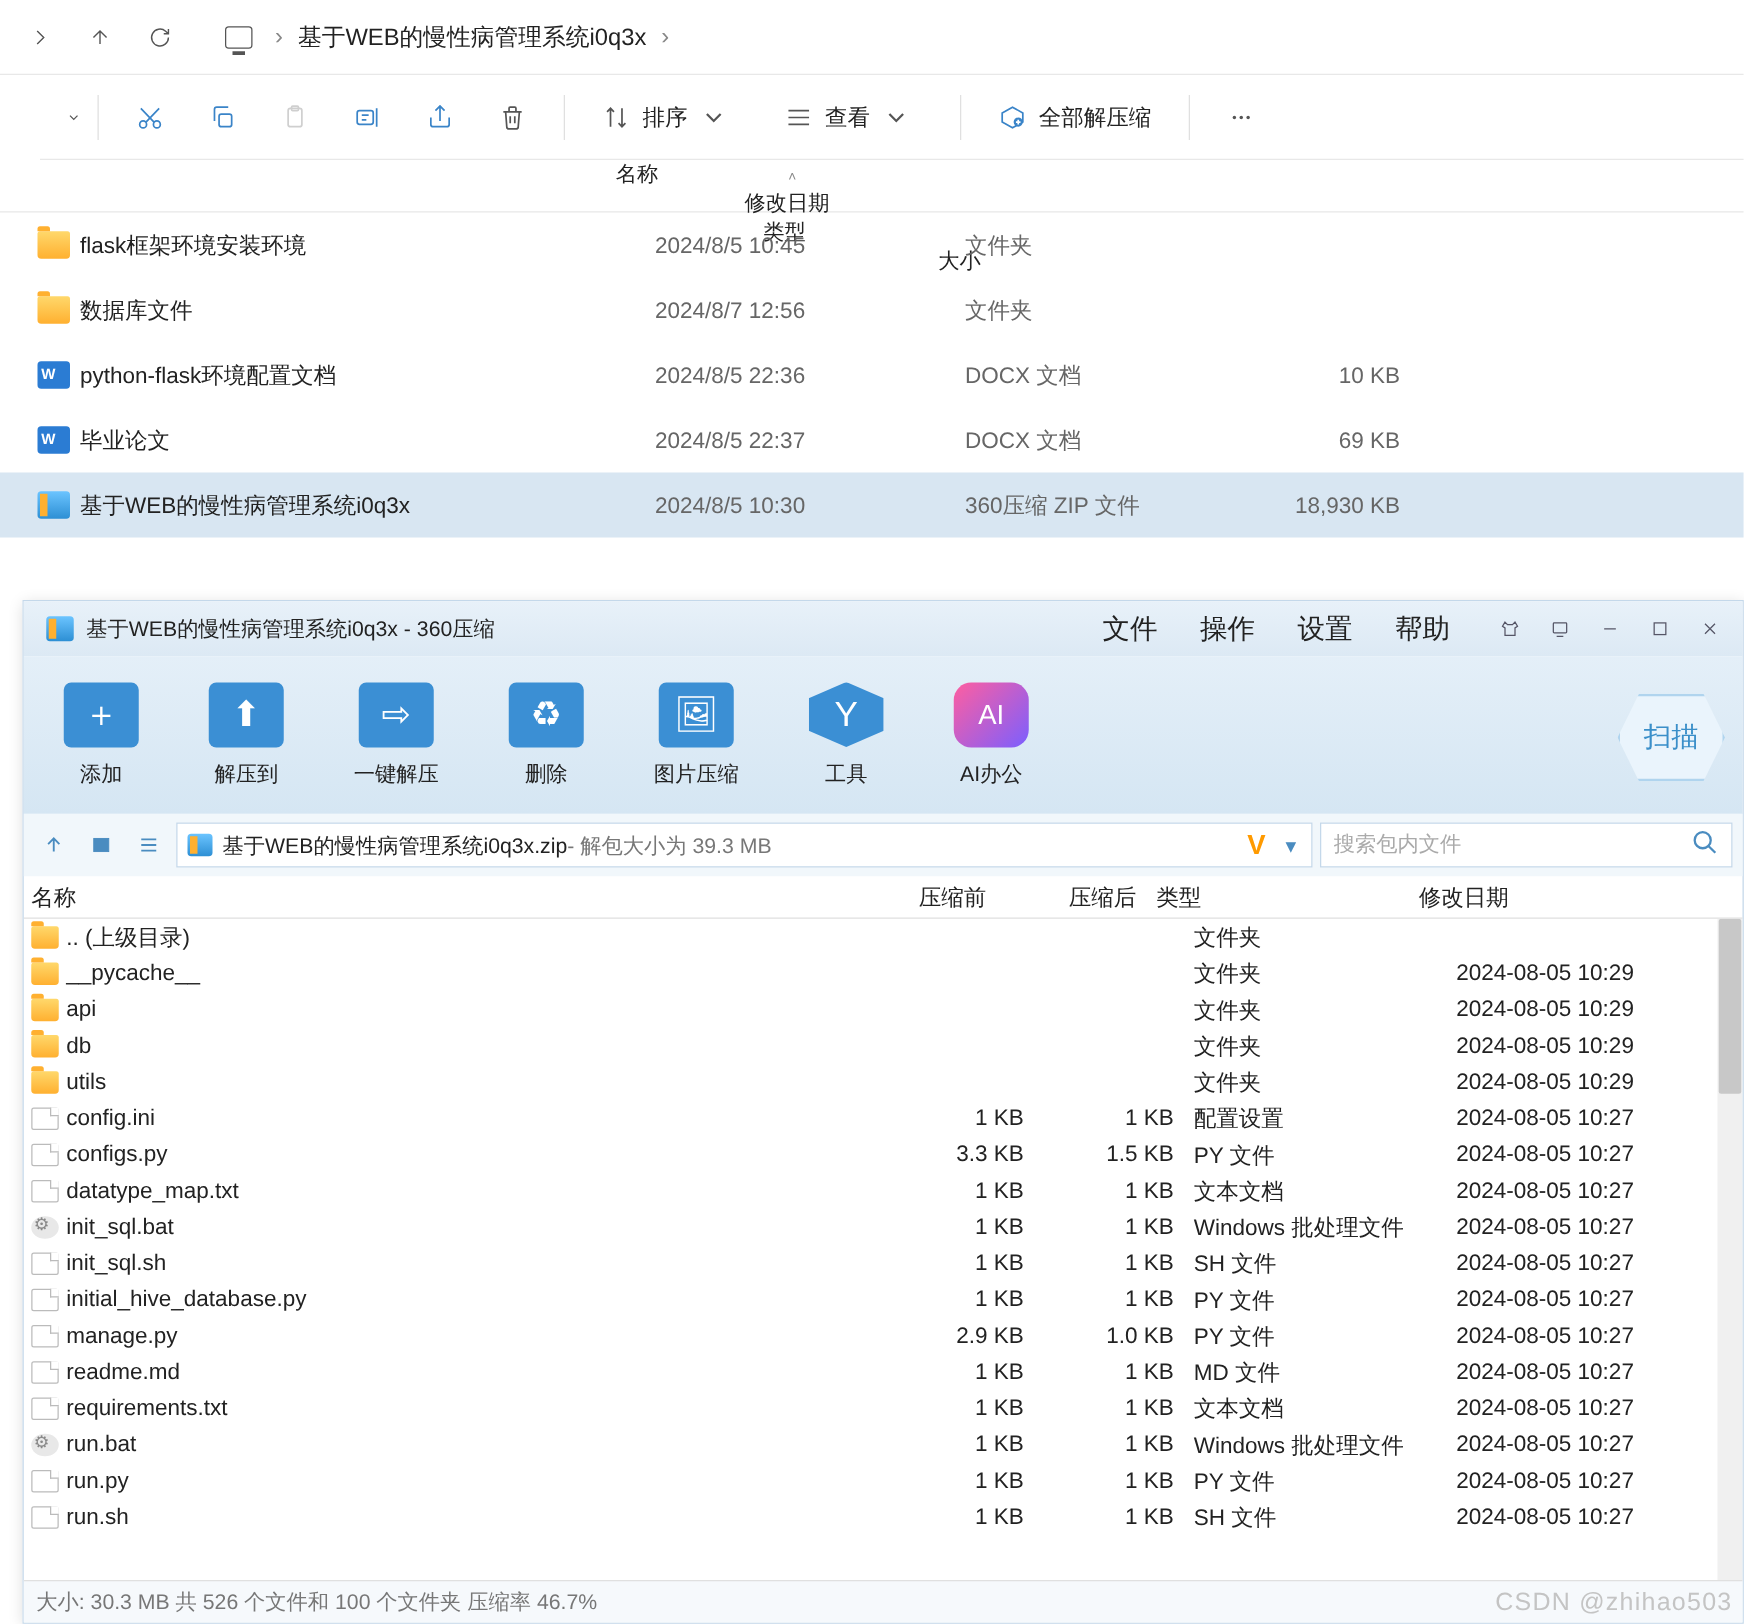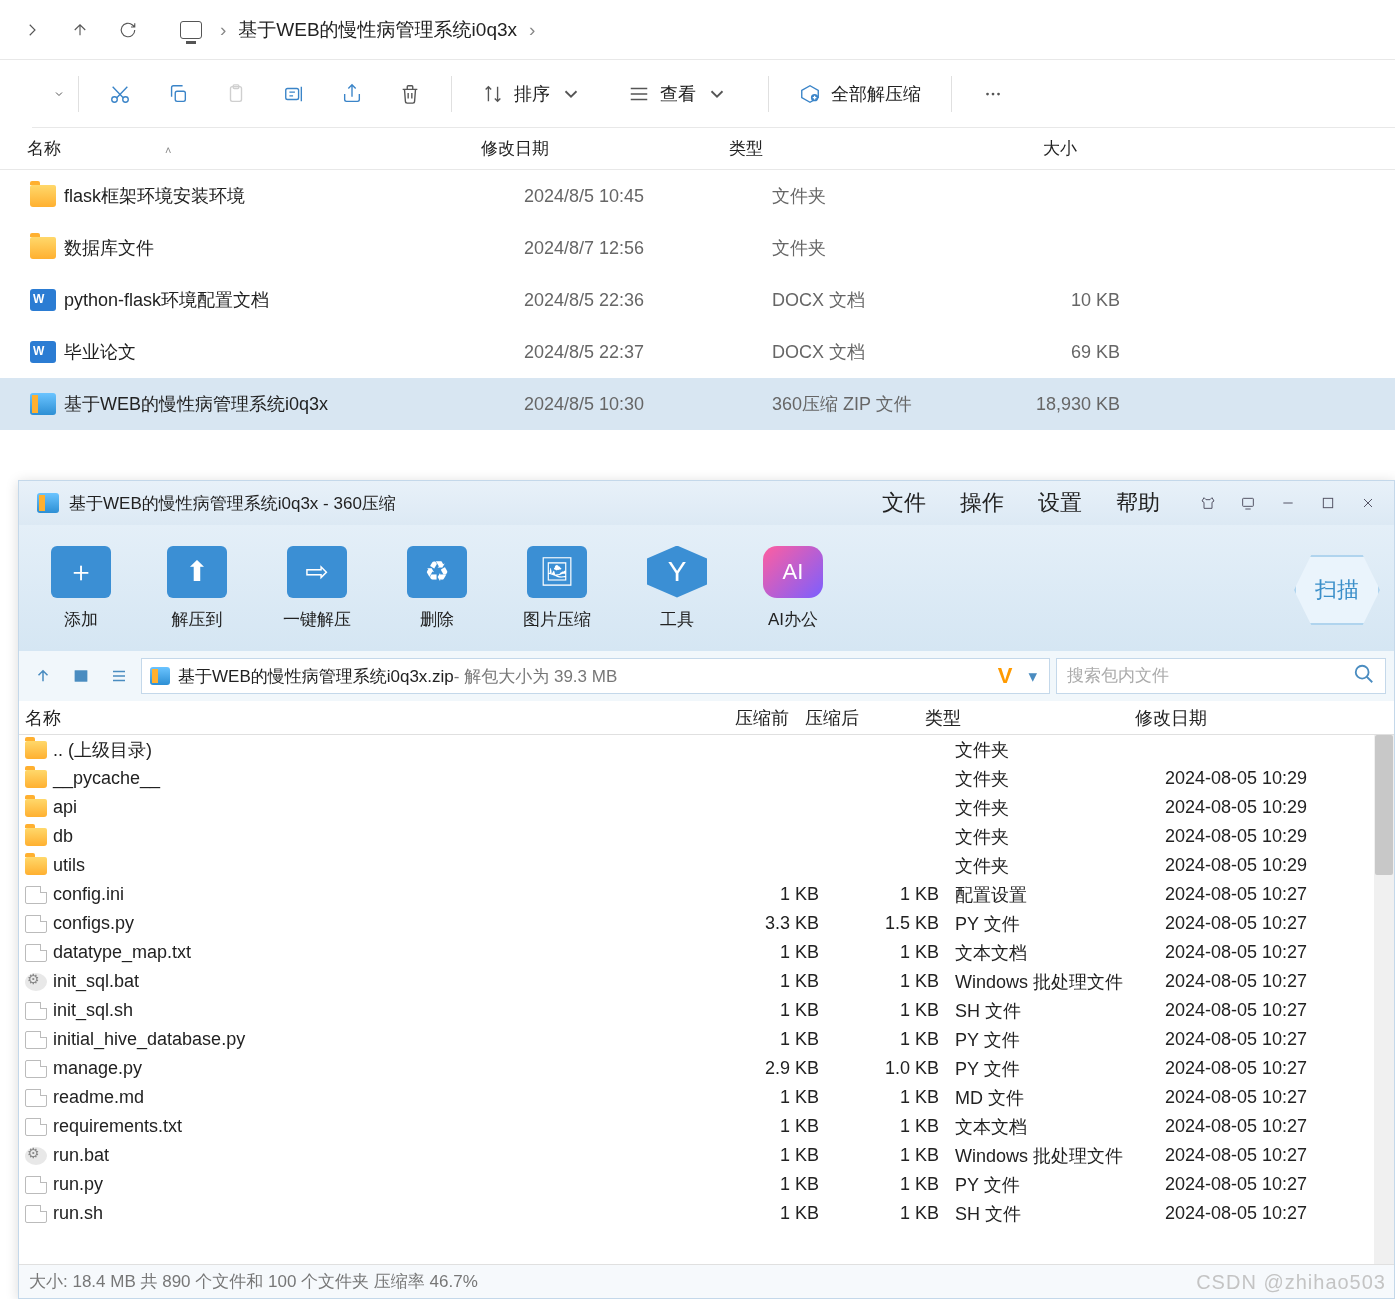--- a/index.html
+++ b/index.html
@@ -19,21 +19,21 @@
 .tb-dropdown { width: 24px; height: 36px; display: flex; align-items: center; justify-content: center; cursor: pointer; }
 .tb-sep { width: 1px; height: 36px; background: #e0e0e0; margin: 0 12px; }
 .tb-btn { width: 58px; height: 46px; display: flex; align-items: center; justify-content: center; border: none; background: none; cursor: pointer; border-radius: 4px; }
 .tb-btn svg { width: 22px; height: 22px; }
 .tb-group { display: flex; align-items: center; padding: 0 18px; cursor: pointer; height: 46px; border-radius: 4px; }
 .tb-group svg { width: 22px; height: 22px; margin-right: 10px; }
 .tb-label { font-size: 18px; }
 .chev-down { width: 12px; height: 12px; margin-left: 10px; }
 
 
-.explorer-cols { height: 42px; display: flex; align-items: center; border-bottom: 1px solid #e8e8e8; padding-left: 27px; font-size: 17px; }
+.explorer-cols { height: 42px; display: flex; align-items: center; border-bottom: 1px solid #e8e8e8; padding-left: 44px; font-size: 17px; flex-direction: column; }
 .col-name { width: 454px; }
 .col-date { width: 248px; }
 .col-type { width: 218px; }
 .col-size { width: 130px; text-align: right; }
 .col-chev { font-size: 11px; color: #888; margin-left: 104px; }
 
 
 .explorer-row { height: 52px; display: flex; align-items: center; padding-left: 30px; font-size: 18px; }
 .explorer-row.selected { background: #d8e6f2; }
 .row-icon { width: 26px; height: 22px; margin-right: 8px; flex-shrink: 0; }
@@ -77,21 +77,21 @@
 .chev-blue { color: #4a8cc0; margin-right: 4px; }
 .search-box { width: 330px; height: 36px; background: #fff; border: 1px solid #c4d8ea; display: flex; align-items: center; padding: 0 10px; }
 .search-input { flex: 1; border: none; outline: none; font-size: 17px; }
 .search-input::placeholder { color: #aaa; }
 .search-icon svg { width: 22px; height: 22px; stroke: #4a8cc0; stroke-width: 2; fill: none; }
 
 
 .archive-cols { height: 34px; display: flex; align-items: center; padding-left: 6px; font-size: 18px; border-bottom: 1px solid #e0e0e0; }
 .acol-name { width: 650px; }
 .acol-pre { width: 130px; text-align: right; padding-right:16px;}
-.acol-post { width: 120px; text-align: left; padding-right:16px;}
+.acol-post { width: 120px; text-align: right; padding-right:16px;}
 .acol-type { width: 210px; }
 .acol-date { flex: 1; }
 
 .archive-list { flex: 1; overflow: hidden; position: relative; }
 .archive-scroll { position: absolute; right: 0; top: 0; bottom: 0; width: 20px; background: #f0f0f0; }
 .archive-thumb { position: absolute; top: 0; left: 1px; right: 1px; height: 140px; background: #c8c8c8; border-radius: 2px; }
 .archive-row { height: 29px; display: flex; align-items: center; padding-left: 6px; font-size: 18px; }
 .a-icon { width: 22px; height: 18px; margin-right: 6px; flex-shrink: 0; }
 .file-icon { background: #fff; border: 1px solid #bbb; border-radius: 2px; position: relative; }
 .file-icon::after { content: ''; position: absolute; right: -1px; top: -1px; width: 6px; height: 6px; background: #fff; border-left: 1px solid #bbb; border-bottom: 1px solid #bbb; }
@@ -509,16 +509,16 @@
     <span class="ar-type">SH 文件</span>
     <span class="ar-date">2024-08-05 10:27</span>
         </div>
       </div>
     <div class="archive-scroll">
         <div class="archive-thumb"></div>
       </div>
   </div>
 
   <div class="archive-status">
-    <span>大小: 18.4 MB 共 890 个文件和 100 个文件夹 压缩率 46.7%</span>
+    <span>大小: 30.3 MB 共 526 个文件和 100 个文件夹 压缩率 46.7%</span>
   </div>
   <div class="watermark">CSDN @zhihao503</div>
 </div>
 
 </body></html>

